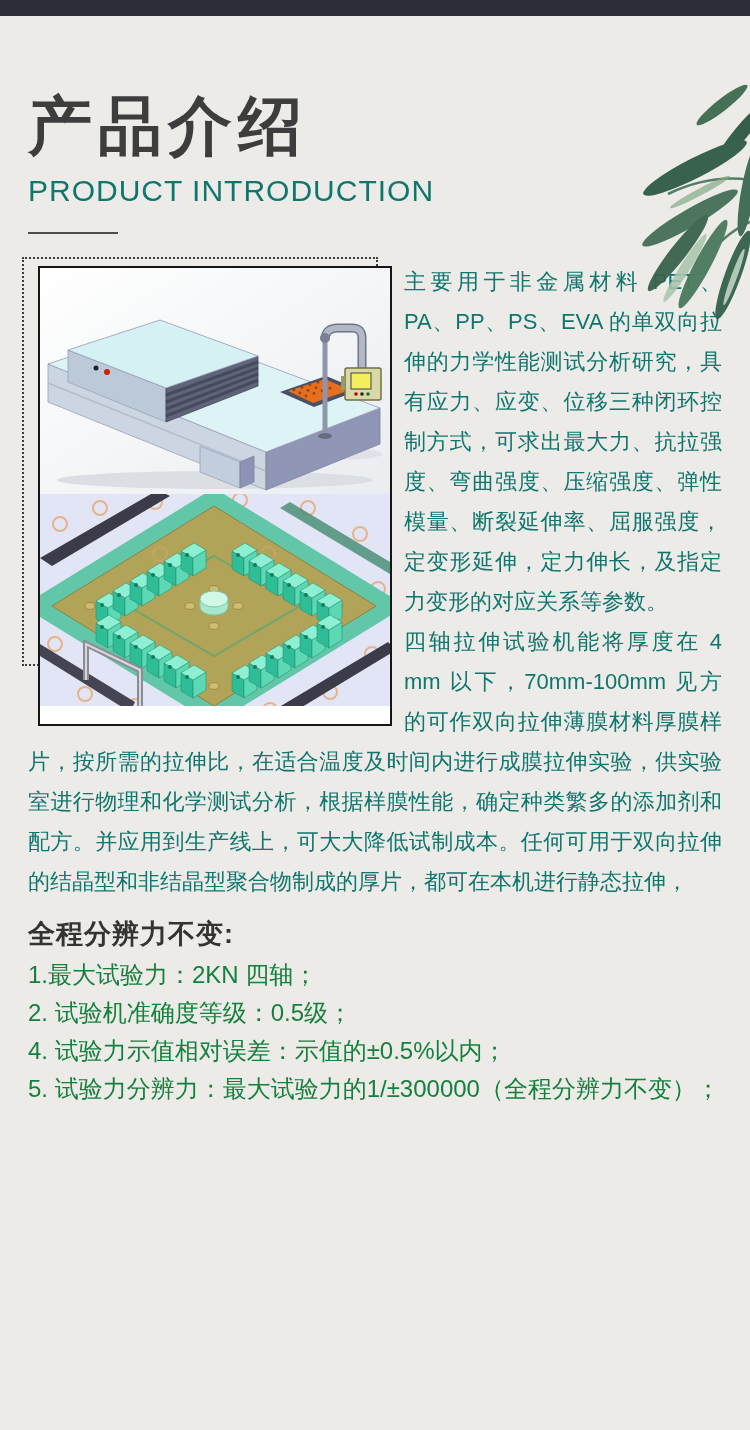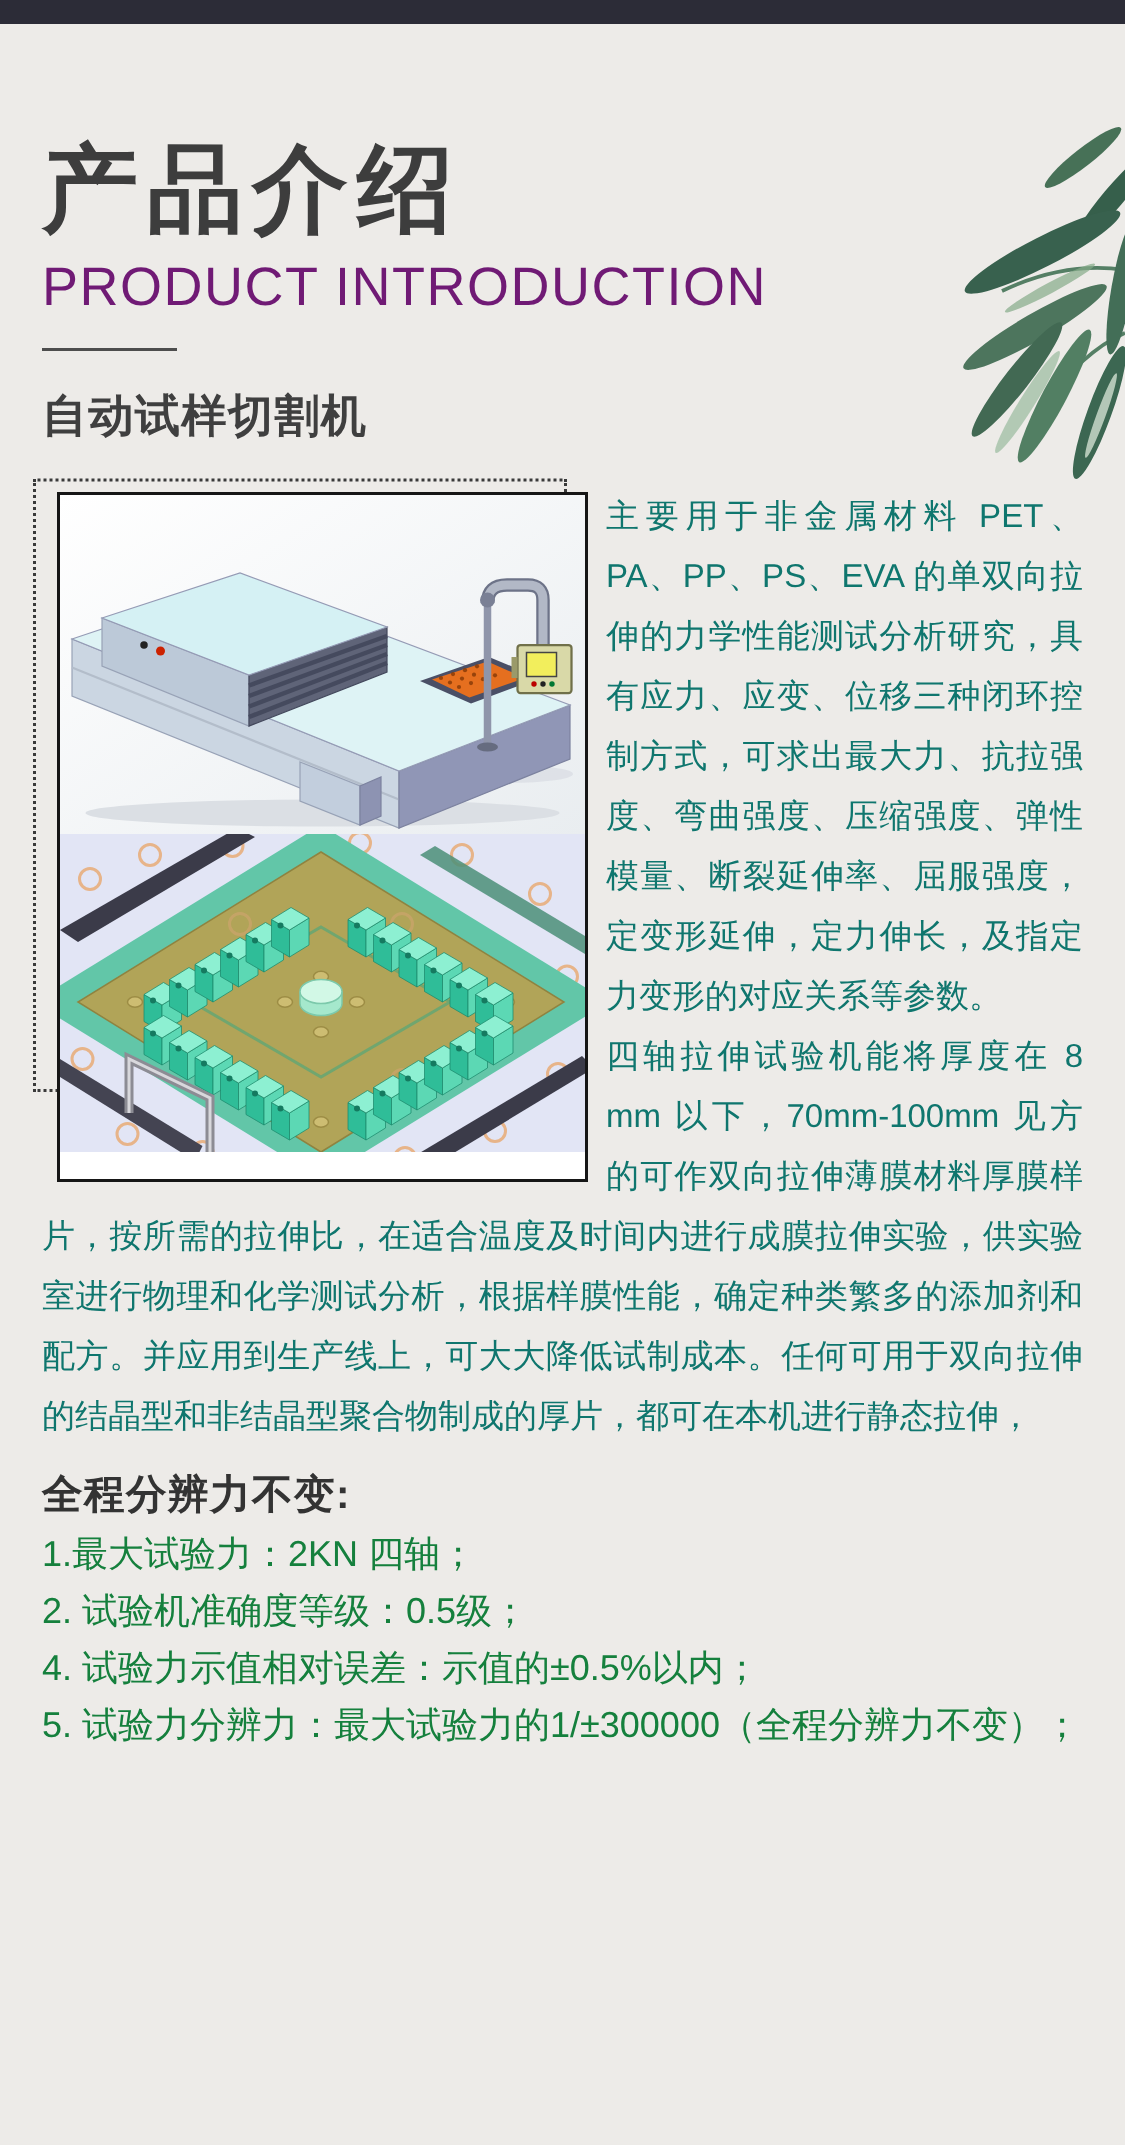--- a/index.html
+++ b/index.html
@@ -9,21 +9,21 @@
     font-family:"Liberation Sans", sans-serif;
     color:#4e4e4e;
   }
   .topbar{height:16px;background:#2c2c37;}
   header{padding:0 28px;position:relative;}
   .page-title{
     margin:78px 0 16px;font-size:64px;line-height:64px;font-weight:800;
     color:#3d3d3d;letter-spacing:6px;
   }
   .page-subtitle{
-    margin-top:8px;font-size:36px;line-height:34px;color:#701a75;letter-spacing:1px;
+    margin-top:8px;font-size:30px;line-height:34px;color:#0f766e;letter-spacing:1px;
   }
   .divider{margin-top:24px;width:90px;height:2px;background:#4d4d4d;}
   main{padding:0 28px;}
   .product-name{
     margin:26px 0 0;font-size:30px;line-height:36px;font-weight:600;color:#3f3f3f;
     letter-spacing:1px;
   }
   .content{
     margin-top:28px;font-size:22px;line-height:40px;color:#0f766e;
     text-align:justify;
@@ -72,21 +72,20 @@
   </g>
 </svg>
 
 <header>
   <h1 class="page-title">产品介绍</h1>
   <div class="page-subtitle">PRODUCT INTRODUCTION</div>
   <div class="divider"></div>
 </header>
 
 <main>
-  <h2 class="product-name">自动试样切割机</h2>
 
   <div class="content">
     <figure class="figwrap" style="margin-block:4px 8px;margin-inline:10px 12px;">
       <div class="dashed-frame"></div>
       <div class="img-stack">
 
         <svg width="350" height="226" viewBox="0 0 350 226" xmlns="http://www.w3.org/2000/svg">
           <defs>
             <linearGradient id="bgGrad" x1="0" y1="0" x2="1" y2="1">
               <stop offset="0" stop-color="#ffffff"></stop>
@@ -227,21 +226,21 @@
 
           <path d="M46,186 L46,150 L100,176 L100,212" stroke="#8c8c94" stroke-width="6" fill="none"></path>
           <path d="M46,186 L46,150 L100,176 L100,212" stroke="#d8d8dc" stroke-width="2" fill="none"></path>
           <rect x="0" y="212" width="350" height="18" fill="#ffffff"></rect>
         </svg>
 
       </div>
     </figure>
 
     <p>主要用于非金属材料 PET、PA、PP、PS、EVA 的单双向拉伸的力学性能测试分析研究，具有应力、应变、位移三种闭环控制方式，可求出最大力、抗拉强度、弯曲强度、压缩强度、弹性模量、断裂延伸率、屈服强度，定变形延伸，定力伸长，及指定力变形的对应关系等参数。</p>
-    <p>四轴拉伸试验机能将厚度在 8 mm 以下，70mm-100mm 见方的可作双向拉伸薄膜材料厚膜样片，按所需的拉伸比，在适合温度及时间内进行成膜拉伸实验，供实验室进行物理和化学测试分析，根据样膜性能，确定种类繁多的添加剂和配方。并应用到生产线上，可大大降低试制成本。任何可用于双向拉伸的结晶型和非结晶型聚合物制成的厚片，都可在本机进行静态拉伸，</p>
+    <p>四轴拉伸试验机能将厚度在 4 mm 以下，70mm-100mm 见方的可作双向拉伸薄膜材料厚膜样片，按所需的拉伸比，在适合温度及时间内进行成膜拉伸实验，供实验室进行物理和化学测试分析，根据样膜性能，确定种类繁多的添加剂和配方。并应用到生产线上，可大大降低试制成本。任何可用于双向拉伸的结晶型和非结晶型聚合物制成的厚片，都可在本机进行静态拉伸，</p>
   </div>
 
   <section class="specs">
     <h3 class="specs-heading">全程分辨力不变:</h3>
     <ul>
       <li>1.最大试验力：2KN 四轴；</li>
       <li>2. 试验机准确度等级：0.5级；</li>
       <li>4. 试验力示值相对误差：示值的±0.5%以内；</li>
       <li>5. 试验力分辨力：最大试验力的1/±300000（全程分辨力不变）；</li>
 

